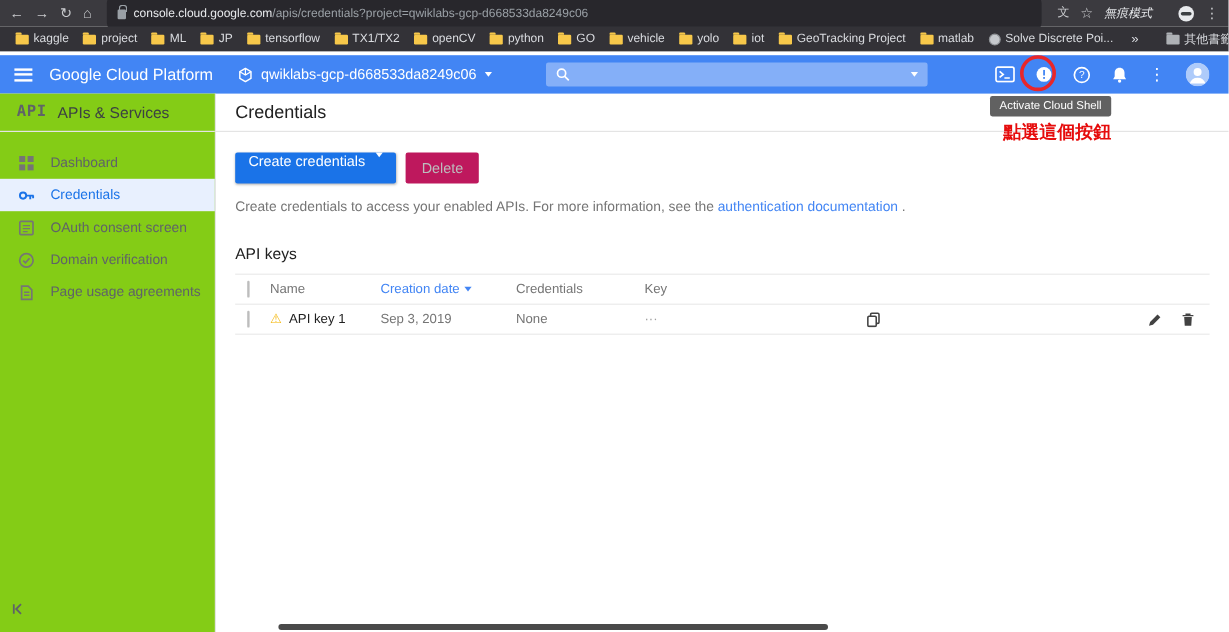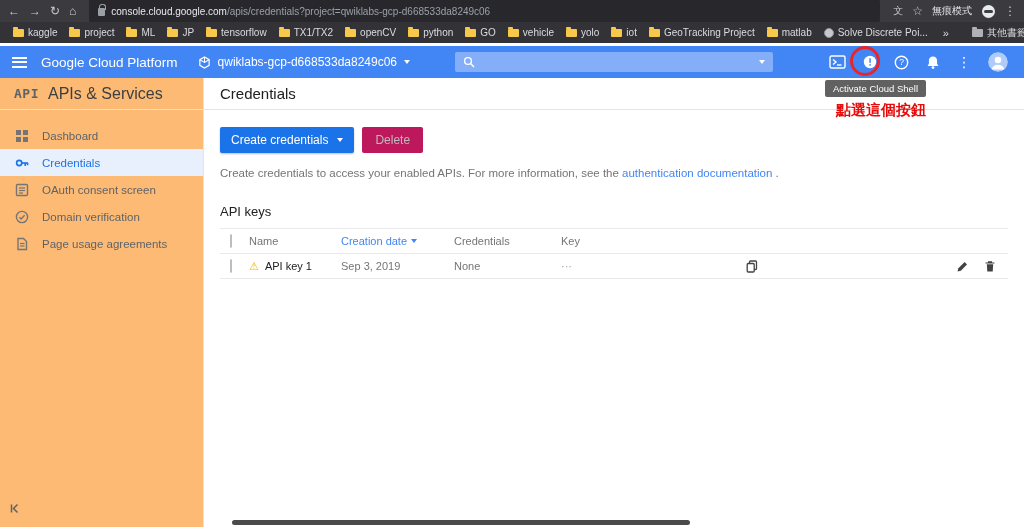--- a/index.html
+++ b/index.html
@@ -8,21 +8,21 @@
   #app { position:relative; width:1024px; height:527px; overflow:hidden; background:#fff; display:flex; flex-direction:column; }
 
   
   .chrome-toolbar { height:22px; background:#3b3a3f; display:flex; align-items:center; padding:0 8px; gap:9px; color:#c9cbce; flex:none; }
   .nav-glyph { font-size:12px; line-height:1; cursor:pointer; }
   .omnibox { flex:1; height:32px; margin:0 4px; background:#28272c; border-radius:8px; display:flex; align-items:center; gap:6px; padding:0 9px; font-size:10px; overflow:hidden; white-space:nowrap; }
   .lock-icon { width:7px; height:8px; flex:none; position:relative; background:#9aa0a6; border-radius:1px; margin-top:2px; }
   .lock-icon::before { content:""; position:absolute; top:-4px; left:1px; width:5px; height:5px; border:1.2px solid #9aa0a6; border-bottom:none; border-radius:3px 3px 0 0; }
   .url-domain { color:#e8eaed; }
   .url-path { color:#9aa0a6; }
-  .incog-chip { display:flex; align-items:center; gap:10px; color:#e8eaed; font-size:10px; white-space:nowrap; }
+  .incog-chip { display:flex; align-items:center; gap:22px; color:#e8eaed; font-size:10px; white-space:nowrap;font-style:italic; }
   .incog-icon { width:13px; height:13px; border-radius:50%; background:#e8eaed; position:relative; flex:none; }
   .incog-icon::before { content:""; position:absolute; top:5px; left:2px; right:2px; height:3px; background:#3c4043; border-radius:2px; }
   .menu-dots { font-size:12px; color:#c9cbce; cursor:pointer; }
 
   
   .bookmarks-bar { height:21px; background:#333237; display:flex; align-items:center; padding:0 8px; gap:2px; color:#dadce0; font-size:10px; flex:none; overflow:hidden; }
   .bookmark { display:flex; align-items:center; gap:4px; padding:2px 5px; border-radius:2px; cursor:pointer; white-space:nowrap; }
   .folder { width:11px; height:8px; background:#f7c84a; border-radius:1px; position:relative; flex:none; }
   .folder::before { content:""; position:absolute; top:-2px; left:0; width:5px; height:2px; background:inherit; border-radius:1px 1px 0 0; }
   .folder.gray { background:#aeb1b5; }
@@ -46,37 +46,37 @@
   .hdr-icon { display:flex; align-items:center; justify-content:center; cursor:pointer; }
   .avatar { width:20px; height:20px; border-radius:50%; overflow:hidden; flex:none; cursor:pointer; }
 
   
   .red-circle { position:absolute; left:850px; top:46px; width:30px; height:30px; border:3px solid #e8262a; border-radius:50%; z-index:60; pointer-events:none; }
   .shell-tooltip { position:absolute; left:825px; top:80px; background:#616161; color:#fff; font-size:9.5px; padding:3px 8px; border-radius:2px; z-index:60; white-space:nowrap; }
   .red-annotation { position:absolute; left:836px; top:101px; color:#e60c0c; font-size:15px; font-weight:bold; z-index:60; white-space:nowrap; }
 
   
   .content-row { flex:1; display:flex; min-height:0; }
-  .sidebar { width:204px; flex:none; border-right:1px solid #e4e4e4; display:flex; flex-direction:column; position:relative; background:#fdba74; }
+  .sidebar { width:180px; flex:none; border-right:1px solid #e4e4e4; display:flex; flex-direction:column; position:relative; background:#84cc16; }
   .sidebar-header { height:32px; flex:none; display:flex; align-items:center; gap:9px; padding:0 14px; border-bottom:1px solid #e4e4e4; }
   .api-logo { font-family:"DejaVu Sans Mono", monospace; font-weight:bold; font-size:13px; color:#5f6368; letter-spacing:0.5px; }
-  .sidebar-title { font-size:16px; color:#3c4043; white-space:nowrap; }
+  .sidebar-title { font-size:13px; color:#3c4043; white-space:nowrap; }
   .side-nav { margin-top:12px; }
   .nav-item { height:27px; display:flex; align-items:center; gap:13px; padding:0 15px; font-size:11.5px; color:#5f6368; cursor:pointer; white-space:nowrap; }
   .nav-item svg { flex:none; color:#757575; }
   .nav-item.active { background:#e8f0fe; color:#1a73e8; }
   .nav-item.active svg { color:#1a73e8; }
   .collapse-btn { position:absolute; left:8px; bottom:8px; color:#5f6368; cursor:pointer; }
 
   .main { flex:1; display:flex; flex-direction:column; min-width:0; background:#fff; }
   .main-header { height:32px; flex:none; border-bottom:1px solid #e4e4e4; display:flex; align-items:center; padding:0 16px; }
   .page-title { font-size:15px; color:#212121; }
   .main-body { padding:17px 16px 0 16px; }
   .buttons-row { display:flex; align-items:center; gap:8px; }
-  .create-btn { background:#1a73e8; color:#fff; font-size:12px; height:26px; display:inline-flex; align-items:center; gap:9px; padding:0 11px; border-radius:2px; border:none; cursor:pointer; box-shadow:0 1px 2px rgba(0,0,0,0.25); font-family:inherit; }
+  .create-btn { background:#1a73e8; color:#fff; font-size:12px; height:26px; display:inline-flex; align-items:flex-start; gap:9px; padding:0 11px; border-radius:2px; border:none; cursor:pointer; box-shadow:0 1px 2px rgba(0,0,0,0.25); font-family:inherit; }
   .delete-btn { background:#be185d; color:#bdbdbd; font-size:12px; height:26px; display:inline-flex; align-items:center; padding:0 13px; border-radius:2px; border:none; font-family:inherit; }
   .description { margin-top:14px; font-size:11.5px; color:#757575; }
   .description a { color:#4285f4; text-decoration:none; cursor:pointer; }
   .section-heading { margin-top:25px; font-size:13px; color:#212121; }
 
   .keys-table { margin-top:9px; font-size:11px; }
   .thead, .trow { display:flex; align-items:center; padding:12px 10px; }
   .thead { height:23px; border-top:1px solid #eaeaea; border-bottom:1px solid #eaeaea; color:#757575; }
   .trow { height:22px; border-bottom:1px solid #eaeaea; color:#212121; }
   .c-cb { width:19px; flex:none; }

